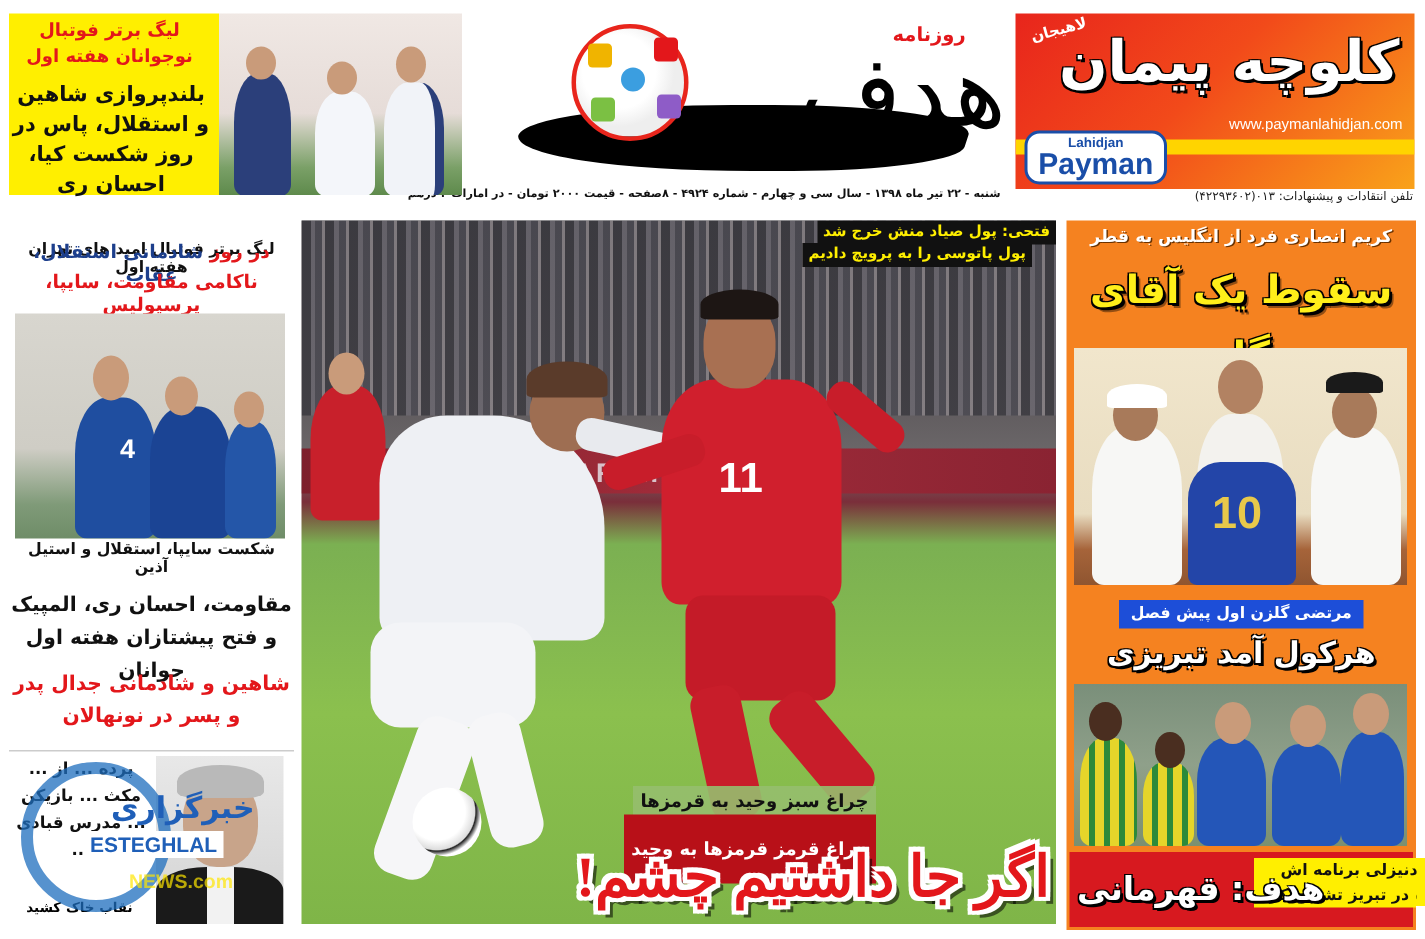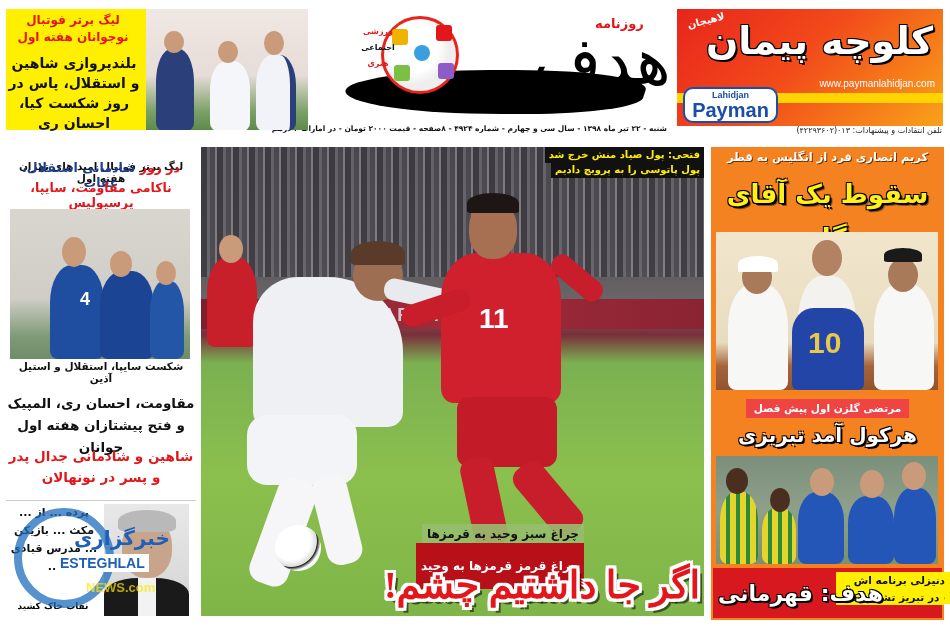--- a/index.html
+++ b/index.html
@@ -56,34 +56,34 @@
   
   #main-photo{left:201px;top:147px;width:503px;height:469px;overflow:hidden;background:linear-gradient(180deg,#3d3b3f 0%,#595457 22%,#6e6a6c 35%,#7a2e3a 40%,#7bb052 46%,#8bc04e 70%,#7fb548 100%);}
   #mp-crowd{left:0;top:0;width:503px;height:130px;background:repeating-linear-gradient(90deg,#3b3a40 0 6px,#6b6870 6px 9px,#4b4a52 9px 14px,#8a8488 14px 16px);opacity:.85;}
   #mp-board{left:0;top:152px;width:503px;height:30px;background:linear-gradient(90deg,#7d1f2c,#a12c3a 50%,#8a2332);}
   #mp-board-text{left:140px;top:158px;color:#e8e8ee;font-size:18px;font-weight:bold;letter-spacing:2px;direction:ltr;font-family:"Liberation Sans",sans-serif;opacity:.8;}
   #mp-white-player{left:32px;top:72px;width:200px;height:330px;}
   #mp-red-player{left:180px;top:30px;width:240px;height:380px;}
   #mp-ball{left:74px;top:378px;width:46px;height:46px;border-radius:50%;background:radial-gradient(circle at 35% 35%,#fff 0 45%,#ddd 60%,#222 62%,#fff 70%);}
 
   #kick-box1{right:0px;top:0px;background:#111;color:#ffef00;font-size:10px;font-weight:bold;padding:1px 4px;line-height:14px;}
-  #kick-box2{right:0px;top:15px;background:#111;color:#ffef00;font-size:10px;font-weight:bold;padding:1px 4px;line-height:14px;text-align:center;}
+  #kick-box2{right:16px;top:15px;background:#111;color:#ffef00;font-size:10px;font-weight:bold;padding:1px 4px;line-height:14px;text-align:center;}
   #kick-title{right:0px;top:32px;background:#1783c9;color:#fff;font-size:18px;font-weight:bold;padding:2px 6px;line-height:26px;text-shadow:1px 1px 0 #000;}
 
   #sub-green{right:120px;top:377px;background:rgba(150,190,110,0.9);color:#111;font-size:12px;font-weight:bold;padding:1px 5px;line-height:18px;}
   #sub-red{right:120px;top:396px;background:#b81018;color:#fff;font-size:12px;font-weight:bold;padding:14px 5px;line-height:18px;}
   #main-headline{right:4px;top:410px;color:#e3171b;font-size:38px;font-weight:bold;line-height:56px;text-shadow:3px 3px 0 #fff,-3px -3px 0 #fff,3px -3px 0 #fff,-3px 3px 0 #fff,0 3px 0 #fff,3px 0 0 #fff,0 -3px 0 #fff,-3px 0 0 #fff,5px 5px 0 rgba(0,0,0,.55);white-space:nowrap;font-family:Liberation Serif, serif;}
 
   
   #r-col{left:711px;top:147px;width:233px;height:473px;background:#f58220;}
   #r1-kicker{left:711px;top:150px;width:233px;text-align:center;color:#fff;font-size:11.5px;font-weight:bold;text-shadow:1px 1px 0 #6a3200;}
   #r1-headline{left:711px;top:172px;width:233px;text-align:center;color:#ffef1a;font-size:26px;font-weight:bold;line-height:44px;text-shadow:2px 2px 0 #000,-1px -1px 0 #000,1px -1px 0 #000,-1px 1px 0 #000,3px 3px 0 rgba(0,0,0,.4);}
   #r1-photo{left:716px;top:232px;width:222px;height:158px;background:linear-gradient(180deg,#f1e6cc 0%,#e8dcc0 70%,#a6643a 85%,#8f5530 100%);overflow:hidden;}
   #r2-kicker{left:711px;top:397px;width:233px;text-align:center;}
-  #r2-kicker span{display:inline-block;background:#ef4444;color:#fff;font-size:10.5px;font-weight:bold;padding:1px 8px;line-height:17px;}
+  #r2-kicker span{display:inline-block;background:#1d4ed8;color:#fff;font-size:10.5px;font-weight:bold;padding:1px 8px;line-height:17px;}
   #r2-headline{left:711px;top:419px;width:233px;text-align:center;color:#fff;font-size:20px;font-weight:bold;line-height:32px;text-shadow:2px 2px 0 #000,-1px -1px 0 #000,1px -1px 0 #000,-1px 1px 0 #000;}
   #r2-photo{left:716px;top:456px;width:222px;height:108px;background:linear-gradient(180deg,#7a8f7a 0%,#8fa08a 50%,#7b9070 100%);overflow:hidden;}
   #r3-bar{left:713px;top:568px;width:229px;height:50px;background:#d7191f;}
   #r3-sub1{left:836px;top:572px;background:#ffef00;color:#111;font-size:10.5px;font-weight:bold;padding:0 5px;line-height:16px;}
   #r3-sub2{left:836px;top:589px;background:#ffef00;color:#111;font-size:10.5px;font-weight:bold;padding:0 5px;line-height:16px;}
   #r3-headline{left:718px;top:572px;color:#fff;font-size:22px;font-weight:bold;line-height:44px;text-shadow:2px 2px 0 #000,-1px -1px 0 #000,1px -1px 0 #000,-1px 1px 0 #000;white-space:nowrap;}
 
   .jersey{position:absolute;border-radius:30% 30% 6px 6px;}
   .num{position:absolute;font-weight:bold;font-family:"Liberation Sans",sans-serif;direction:ltr;}
 </style>
@@ -104,25 +104,20 @@
 <div id="ad-phone" class="abs">تلفن انتقادات و پیشنهادات: ۰۱۳(۴۲۲۹۳۶۰۲)</div>
 
 <div id="logo-area" class="abs">
   <div id="logo-swoosh" class="abs"></div>
   <div id="logo-ball" class="abs">
     <div class="ball-patch" style="left:30px;top:26px;background:#3b9ee0;border-radius:50%;"></div>
     <div class="ball-patch" style="left:8px;top:10px;background:#f0b400;"></div>
     <div class="ball-patch" style="left:52px;top:6px;background:#e3171b;"></div>
     <div class="ball-patch" style="left:54px;top:44px;background:#8e5cc7;"></div>
     <div class="ball-patch" style="left:10px;top:46px;background:#7bc043;"></div>
-  </div>
-  <div id="logo-cat" class="abs">
-    <div style="color:#e3171b;">ورزشی</div>
-    <div style="color:#111;">اجتماعی</div>
-    <div style="color:#e3171b;">هنری</div>
   </div>
   <div id="logo-glyph" class="abs">هدف</div>
   <div id="logo-roozname" class="abs">روزنامه</div>
 </div>
 <div id="date-line" class="abs">شنبه - ۲۲ تیر ماه ۱۳۹۸ - سال سی و چهارم - شماره ۴۹۲۴ - ۸صفحه - قیمت ۲۰۰۰ تومان - در امارات ۲ درهم</div>
 
 <div id="tl-box" class="abs">
   <div id="tl-kicker" class="abs">لیگ برتر فوتبال نوجوانان هفته اول</div>
   <div id="tl-headline" class="abs">بلندپروازی شاهین و استقلال، پاس در روز شکست کیا، احسان ری</div>
 </div>

